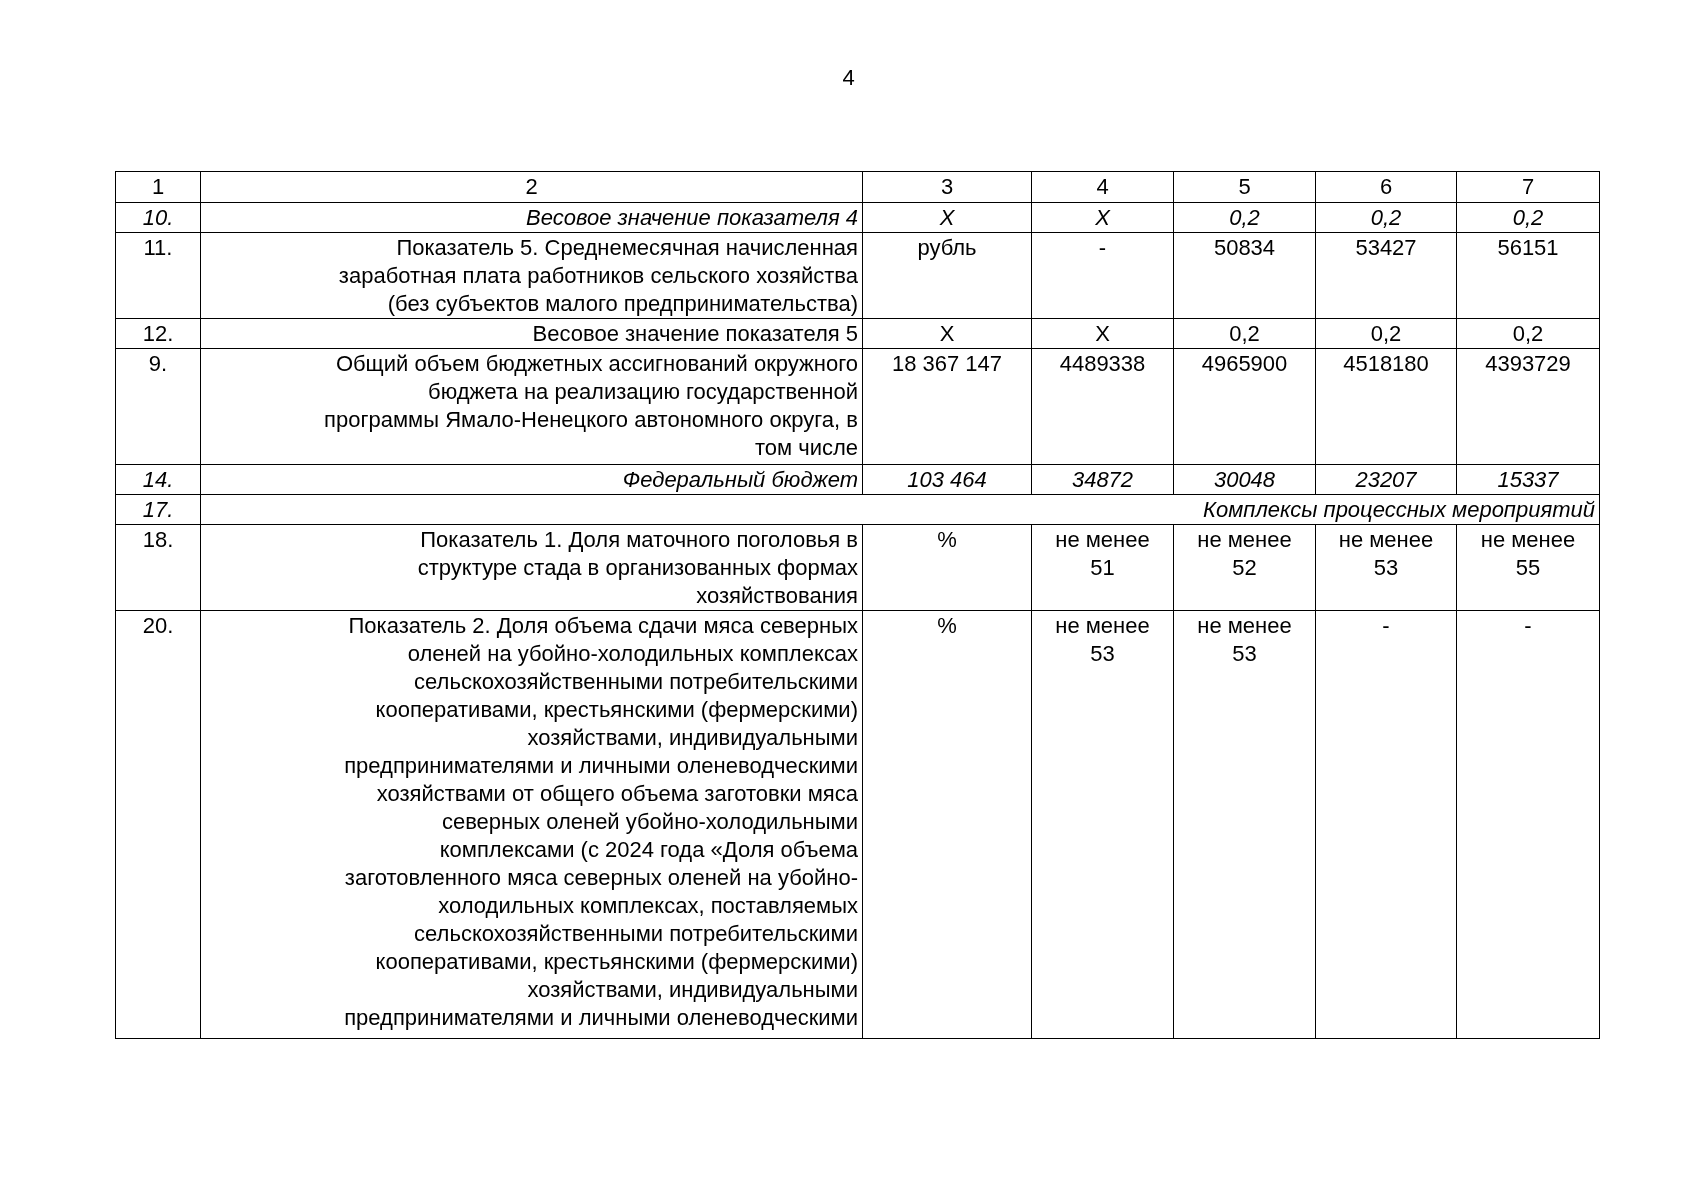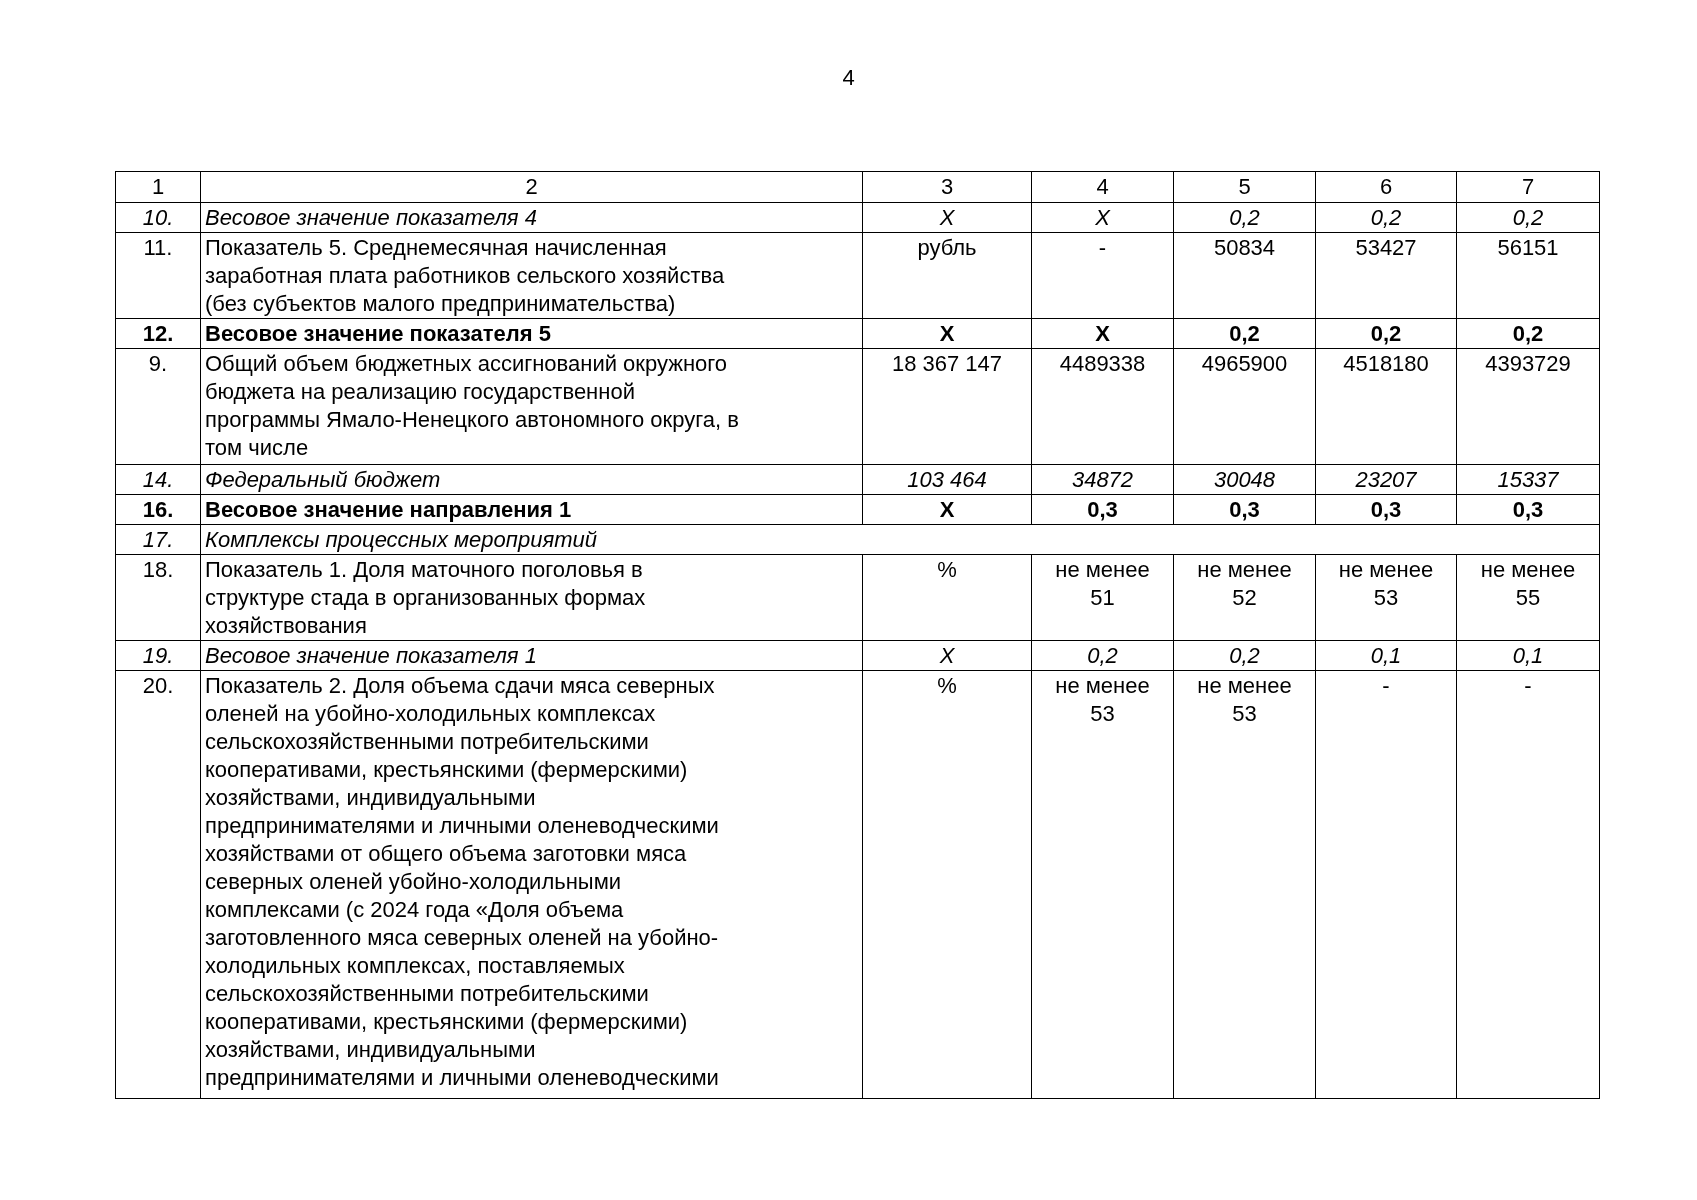--- a/index.html
+++ b/index.html
@@ -39,30 +39,30 @@
     border: 1.5px solid #000000;
     vertical-align: top;
     padding: 1px 4px 0 4px;
     overflow: hidden;
     white-space: pre-line;
   }
   td.c-num {
     text-align: center;
   }
   td.c-text {
-    text-align: left;
+    text-align: right;
     padding-left: 12px;
     padding-right: 8px;
   }
   td.c-val {
     text-align: center;
   }
   tr.h31  { height: 31px; }
   tr.h29  { height: 29px; font-style: italic; }
-  tr.h30  { height: 30px; font-weight: bold; }
+  tr.h30  { height: 30px; }
   tr.h86  { height: 86px; }
   tr.h87  { height: 67px; }
   tr.h116 { height: 116px; }
   tr.h428 { height: 428px; }
 </style>
 </head>
 <body>
 
 <div class="page">
 
@@ -138,29 +138,20 @@
         <td class="c-num">14.</td>
         <td class="c-text">Федеральный бюджет</td>
         <td class="c-val">103 464</td>
         <td class="c-val">34872</td>
         <td class="c-val">30048</td>
         <td class="c-val">23207</td>
         <td class="c-val">15337</td>
       </tr>
 
 
-      <tr class="h30">
-        <td class="c-num">16.</td>
-        <td class="c-text">Весовое значение направления 1</td>
-        <td class="c-val">X</td>
-        <td class="c-val">0,3</td>
-        <td class="c-val">0,3</td>
-        <td class="c-val">0,3</td>
-        <td class="c-val">0,3</td>
-      </tr>
 
       <tr class="h29">
         <td class="c-num">17.</td>
         <td class="c-text" colspan="6">Комплексы процессных мероприятий</td>
       </tr>
 
       <tr class="h87">
         <td class="c-num">18.</td>
         <td class="c-text">Показатель 1. Доля маточного поголовья в
 структуре стада в организованных формах
@@ -169,29 +160,20 @@
         <td class="c-val">не менее
 51</td>
         <td class="c-val">не менее
 52</td>
         <td class="c-val">не менее
 53</td>
         <td class="c-val">не менее
 55</td>
       </tr>
 
-      <tr class="h29">
-        <td class="c-num">19.</td>
-        <td class="c-text">Весовое значение показателя 1</td>
-        <td class="c-val">X</td>
-        <td class="c-val">0,2</td>
-        <td class="c-val">0,2</td>
-        <td class="c-val">0,1</td>
-        <td class="c-val">0,1</td>
-      </tr>
 
       <tr class="h428">
         <td class="c-num">20.</td>
         <td class="c-text">Показатель 2. Доля объема сдачи мяса северных
 оленей на убойно-холодильных комплексах
 сельскохозяйственными потребительскими
 кооперативами, крестьянскими (фермерскими)
 хозяйствами, индивидуальными
 предпринимателями и личными оленеводческими
 хозяйствами от общего объема заготовки мяса

